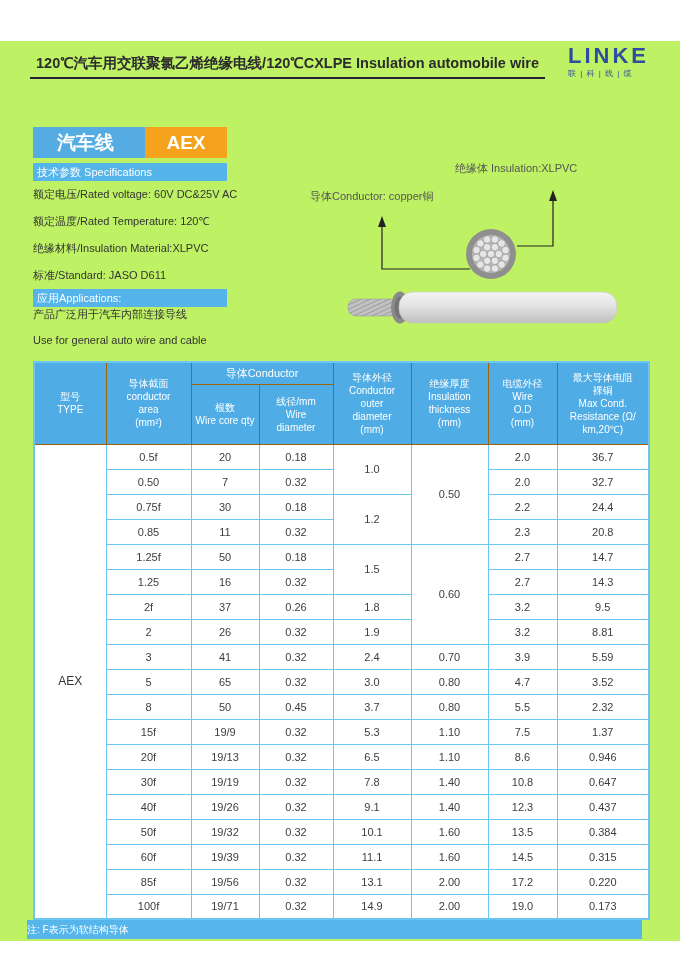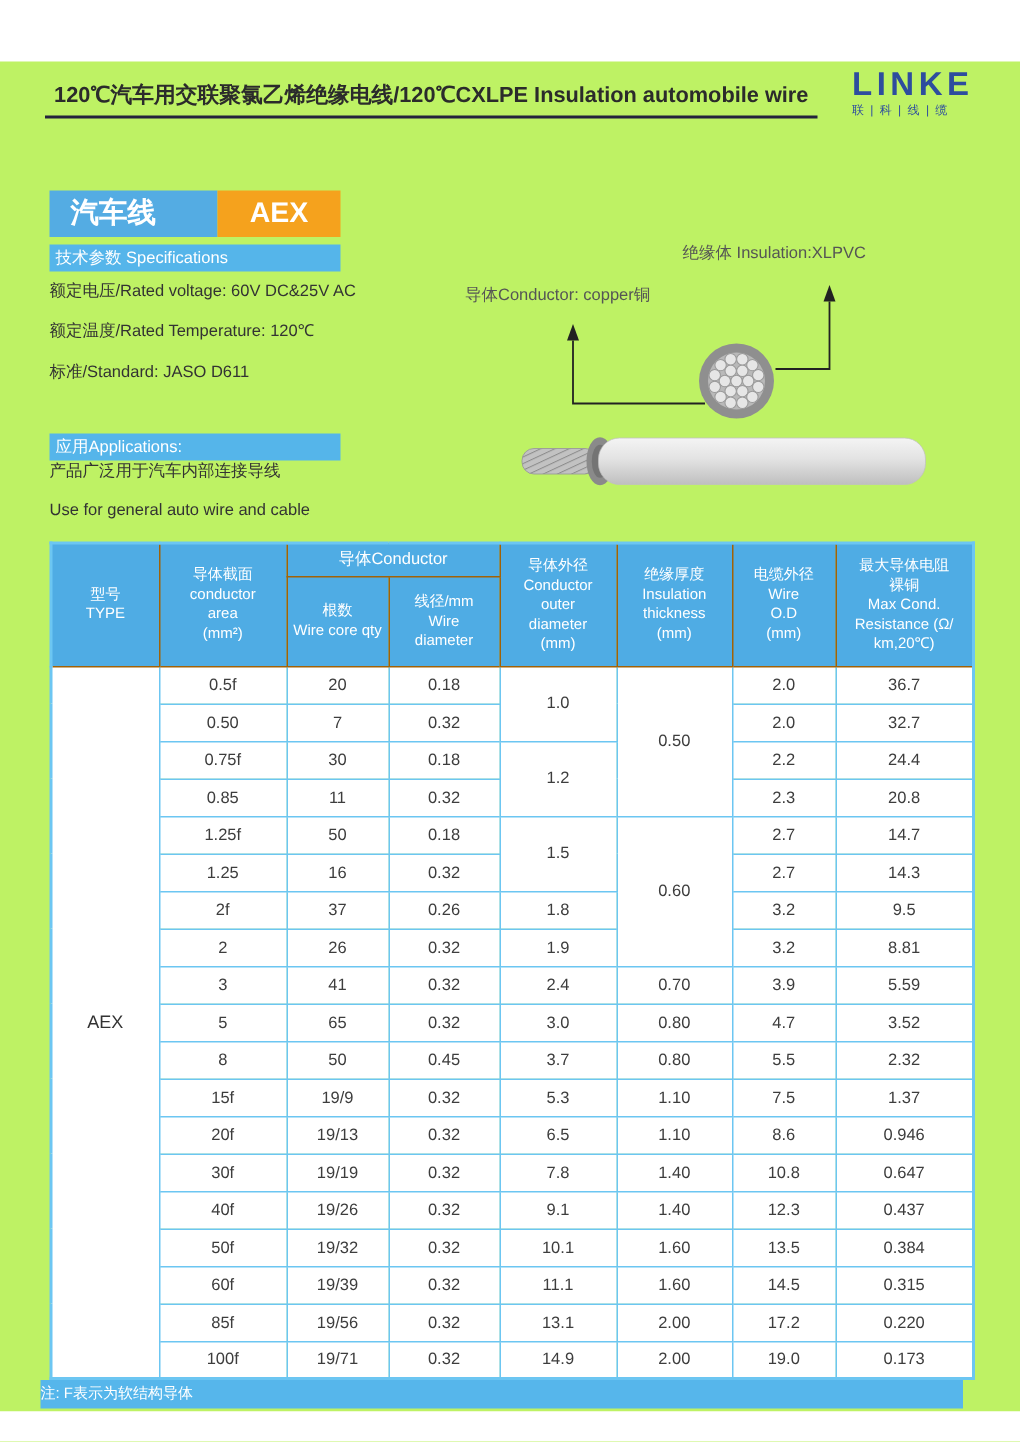--- a/index.html
+++ b/index.html
@@ -11,21 +11,21 @@
   .title { position:absolute; left:30px; top:13px; width:515px; text-align:center;
            font-size:14.5px; font-weight:bold; color:#2b2b2b; white-space:nowrap; }
   .title-underline { position:absolute; left:30px; top:36px; width:515px; height:2px; background:#23233c; }
   .logo { position:absolute; right:12px; top:4px; width:100px; text-align:left; }
   .logo-text { font-size:22px; font-weight:bold; color:#2E4D9E; letter-spacing:3px; line-height:22px; }
   .logo-sub { font-size:8px; color:#2E4D9E; letter-spacing:1px; margin-top:1px; }
 
   
   .product-banner { position:absolute; left:33px; top:86px; height:31px; display:flex; }
   .product-cat { width:112px; background:#54ACE3; color:#fff; font-size:19px; font-weight:bold;
-                 line-height:31px; padding-left:14px; }
+                 line-height:31px; padding-left:24px; }
   .product-model { width:82px; background:#F5A21D; color:#fff; font-size:19px; font-weight:bold;
                    line-height:31px; text-align:center; }
   .section-banner { position:absolute; left:33px; width:194px; height:18px; background:#55B5EA;
                     color:#fff; font-size:11px; line-height:18px; padding-left:4px; }
   #spec-banner { top:122px; }
   #app-banner  { top:248px; }
   .spec-lines { position:absolute; left:33px; top:140px; font-size:11px; color:#333; }
   .spec-lines div { height:27px; line-height:27px; }
   .app-lines  { position:absolute; left:33px; top:260px; font-size:11px; color:#333; }
   .app-lines div { height:26px; line-height:26px; }
@@ -66,20 +66,21 @@
 
   <div class="product-banner">
     <div class="product-cat">汽车线</div>
     <div class="product-model">AEX</div>
   </div>
 
   <div class="section-banner" id="spec-banner">技术参数 Specifications</div>
   <div class="spec-lines">
     <div>额定电压/Rated voltage: 60V DC&amp;25V AC</div>
     <div>额定温度/Rated Temperature: 120℃</div>
+    <div>绝缘材料/Insulation Material:XLPVC</div>
     <div>标准/Standard: JASO D611</div>
   </div>
 
   <div class="section-banner" id="app-banner">应用Applications:</div>
   <div class="app-lines">
     <div>产品广泛用于汽车内部连接导线</div>
     <div>Use for general auto wire and cable</div>
   </div>
 
   <div class="diagram">

